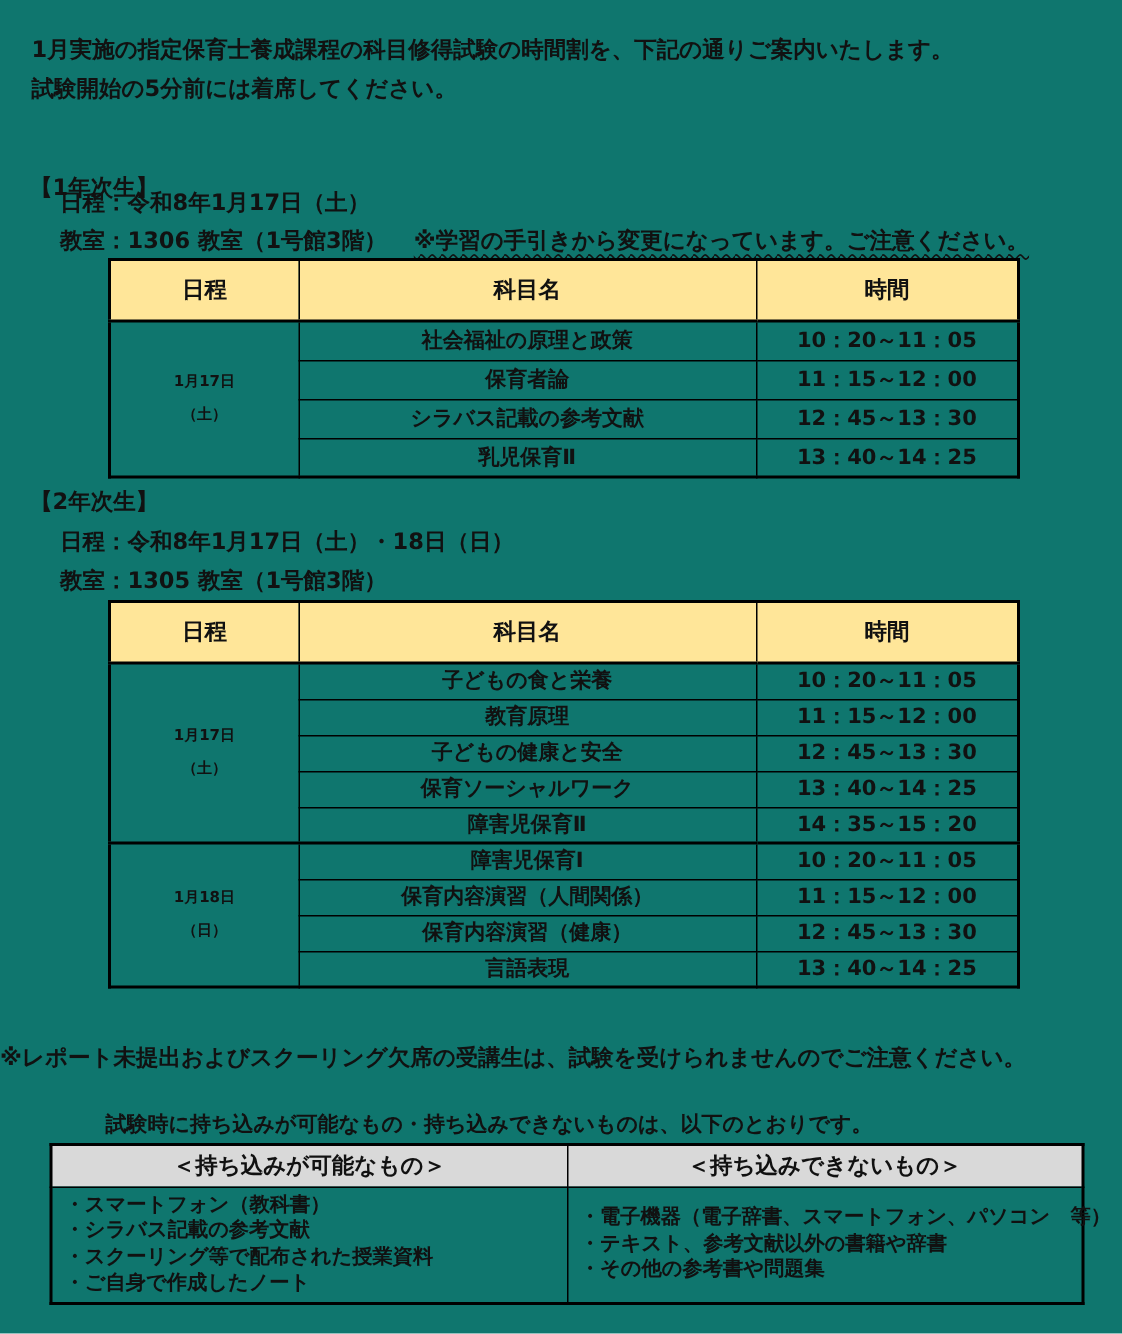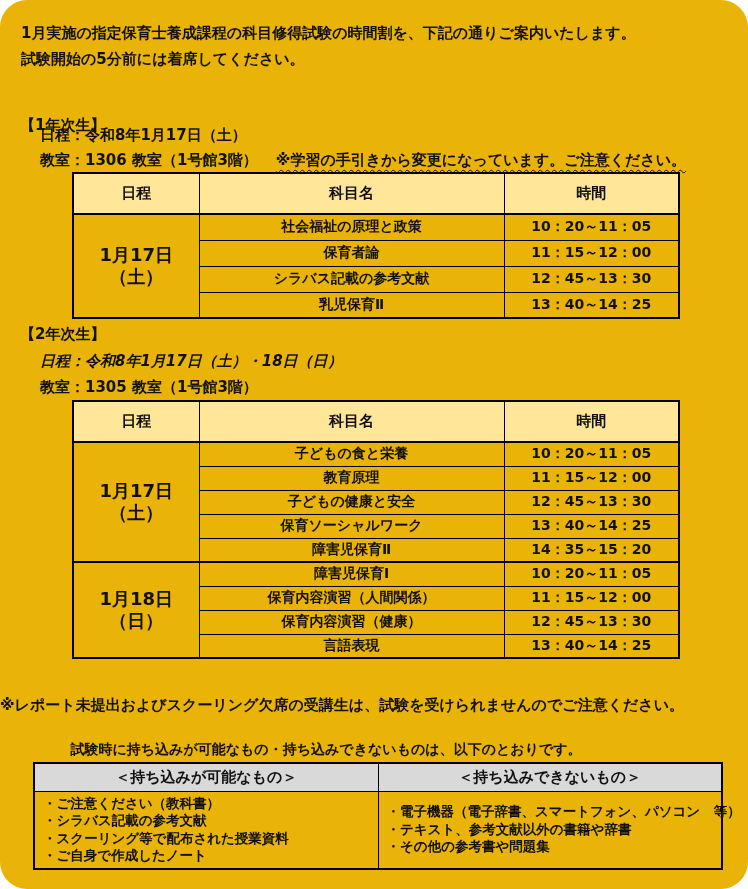--- a/index.html
+++ b/index.html
@@ -6,35 +6,34 @@
   html, body { background: #ffffff; }
   body {
     font-family: "DejaVu Sans", "Liberation Sans", sans-serif;
     color: #111111;
     font-weight: bold;
   }
   .page {
     position: relative;
     width: 748px;
     height: 889px;
-    background: #eab308;
+    background: #0f766e;
     overflow: hidden;
-    border-radius: 27px;
   }
   .txt { position: absolute; font-size: 15px; white-space: nowrap; }
   .center { left: 0; width: 652px; text-align: center; }
 
   .intro1 { left: 21px; top: 24px; }
   .intro2 { left: 21px; top: 50px; }
 
   .s1-title { left: 20px; top: 116px; }
   .s1-date  { left: 40px; top: 126px; }
   .s1-room  { left: 40px; top: 151px; }
   .s2-title { left: 20px; top: 325px; }
-  .s2-date  { left: 40px; top: 352px; font-style: italic; }
+  .s2-date  { left: 40px; top: 352px; }
   .s2-room  { left: 40px; top: 378px; }
 
   .warning {
     margin-left: 18px;
     text-decoration: underline;
     text-decoration-style: wavy;
     text-decoration-thickness: 1px;
     text-underline-offset: 4px;
   }
 
@@ -49,21 +48,21 @@
     border-bottom: 2px solid #000;
   }
   .sched td { font-size: 14px; }
   .t1 { top: 172px; height: 136px; }
   .t1 td { height: 26px; }
   .t2 { top: 400px; height: 253px; }
   .t2 td { height: 24px; }
   .col-date { width: 126px; }
   .col-subj { width: 305px; }
   .col-time { width: 175px; }
-  .datecell div { line-height: 22px; font-size: 18px; }
+  .datecell div { line-height: 22px; font-size: 10px; }
   .groupline td { border-top: 2px solid #000; }
 
   .report-note { top: 696px; font-size: 15px; }
   .bring-intro { top: 741px; font-size: 14px; }
 
   .bring { left: 33px; top: 762px; width: 688px; height: 101px; border: 2px solid #000; }
   .bring th {
     background: #D9D9D9;
     font-size: 15px;
     height: 28px;
@@ -191,21 +190,21 @@
   <div class="txt center bring-intro">試験時に持ち込みが可能なもの・持ち込みできないものは、以下のとおりです。</div>
 
   <table class="bring">
     <tbody>
         <tr>
       <th>＜持ち込みが可能なもの＞</th>
       <th>＜持ち込みできないもの＞</th>
     </tr>
     <tr>
       <td class="items">
-        <div>・ご注意ください（教科書）</div>
+        <div>・スマートフォン（教科書）</div>
         <div>・シラバス記載の参考文献</div>
         <div>・スクーリング等で配布された授業資料</div>
         <div>・ご自身で作成したノート</div>
       </td>
       <td class="items">
         <div>・電子機器（電子辞書、スマートフォン、パソコン　等）</div>
         <div>・テキスト、参考文献以外の書籍や辞書</div>
         <div>・その他の参考書や問題集</div>
       </td>
     </tr>

